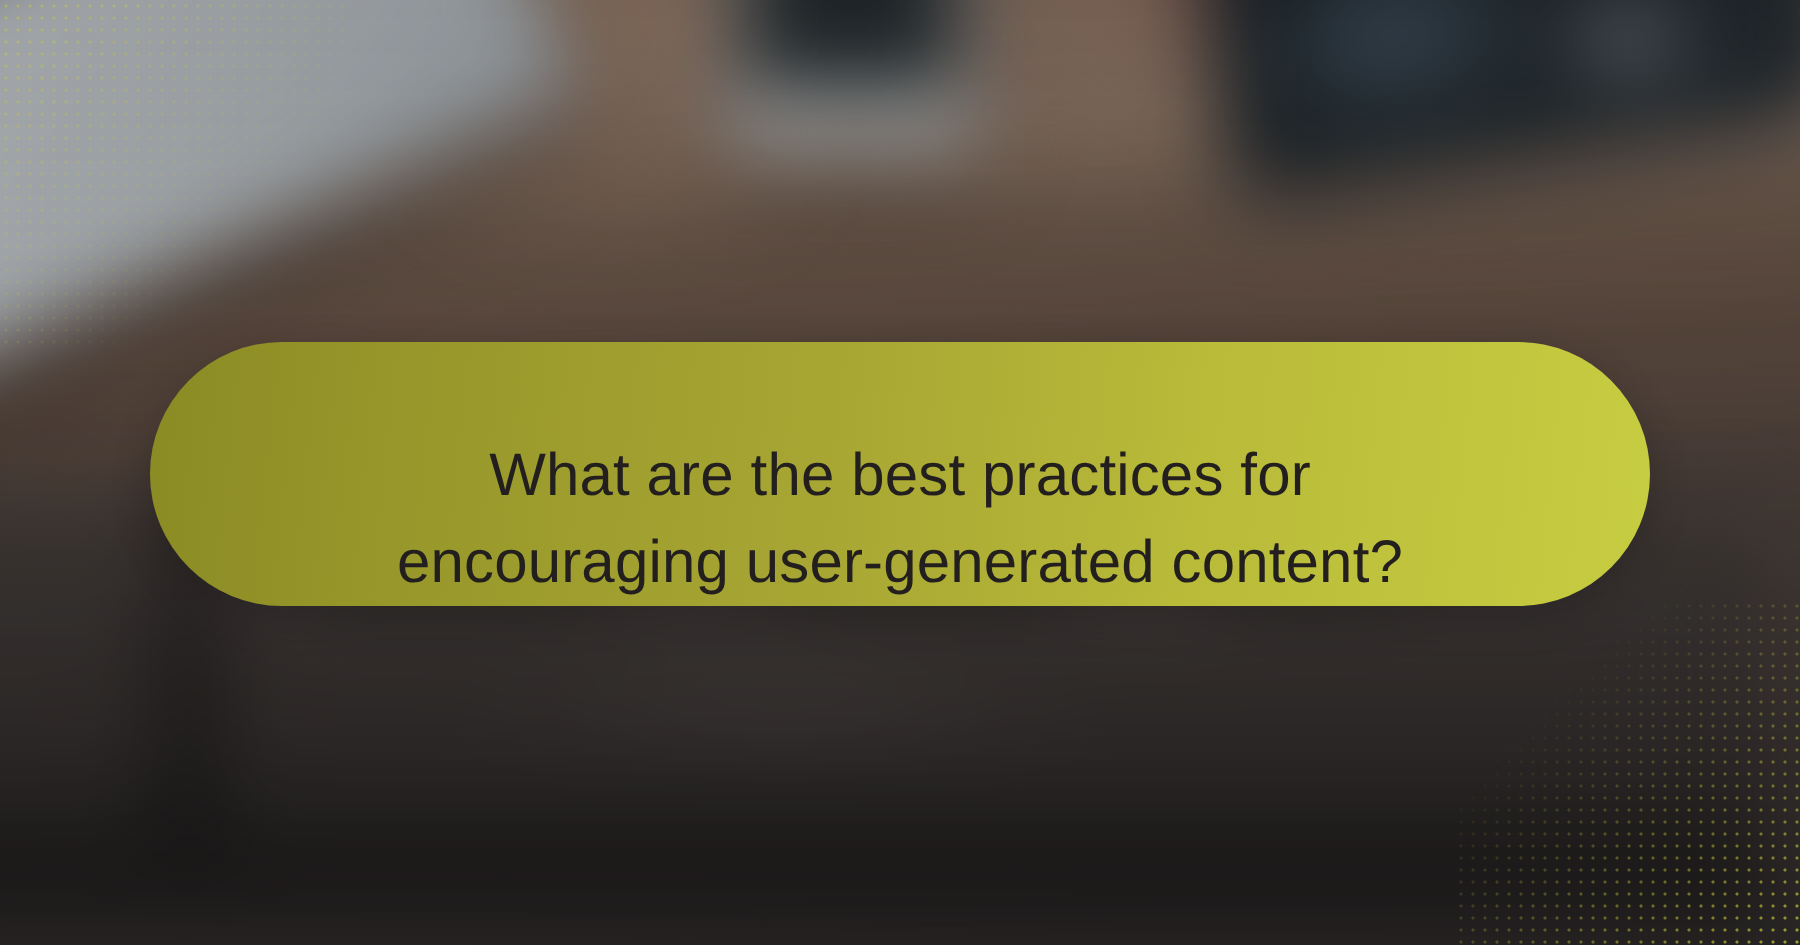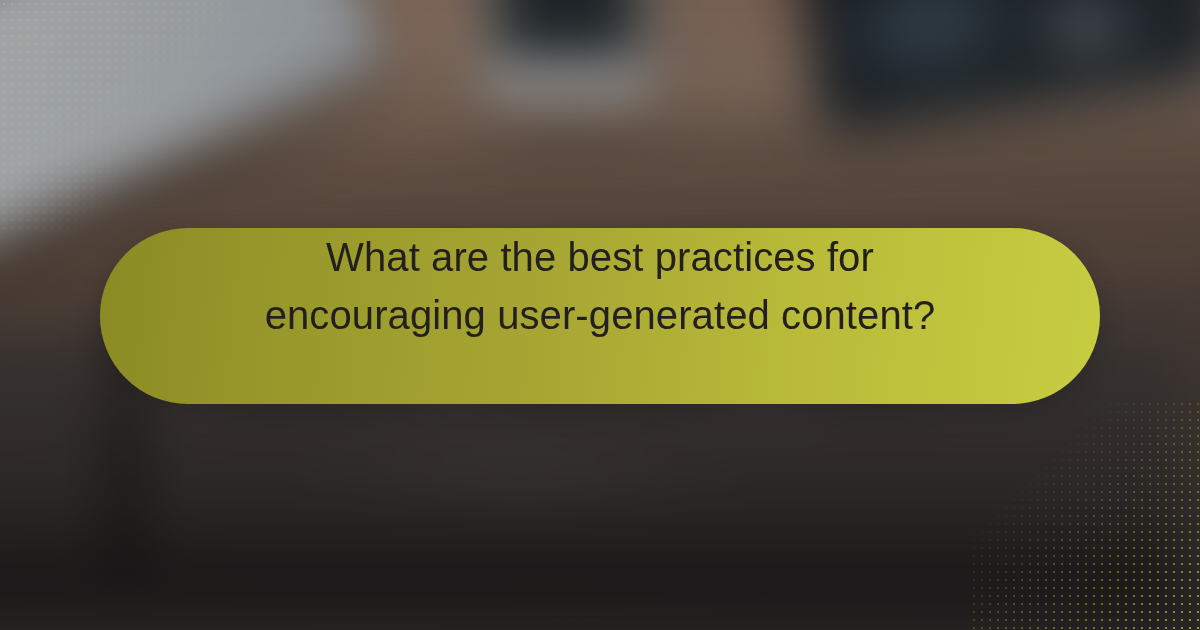--- a/index.html
+++ b/index.html
@@ -226,21 +226,21 @@
   .pill {
     position: absolute;
     left: 100px;
     top: 228px;
     width: 1000px;
     height: 176px;
     border-radius: 88px;
     background: linear-gradient(96deg, #8b8b25 0%, #9a9a2c 22%, #a8a734 46%, #b9bb39 70%, #c7cd41 100%);
     box-shadow: 0 8px 26px rgba(0,0,0,0.22);
     display: flex;
-    align-items: flex-start;
+    align-items: flex-end;
     justify-content: center;
     box-sizing: border-box;
     padding: 0 60px;
   }
   .pill-text {
     margin: 0;
     text-align: center;
     color: #231f1e;
     font-size: 40px;
     line-height: 58px;

